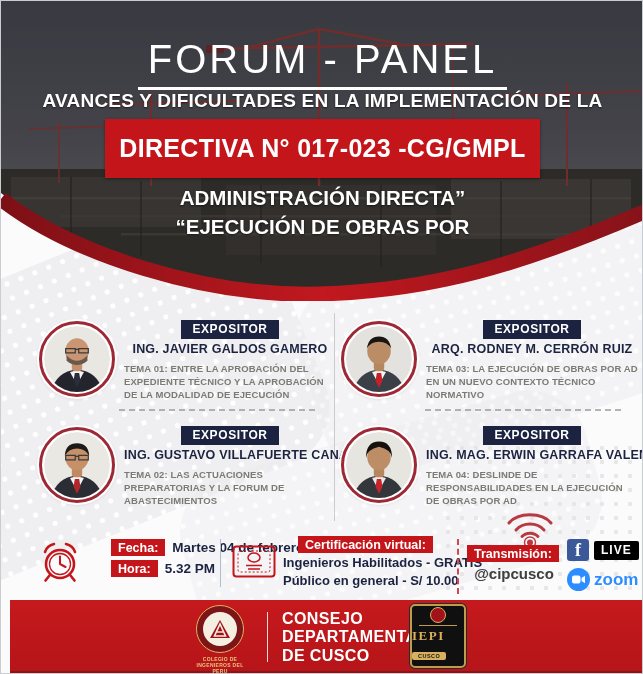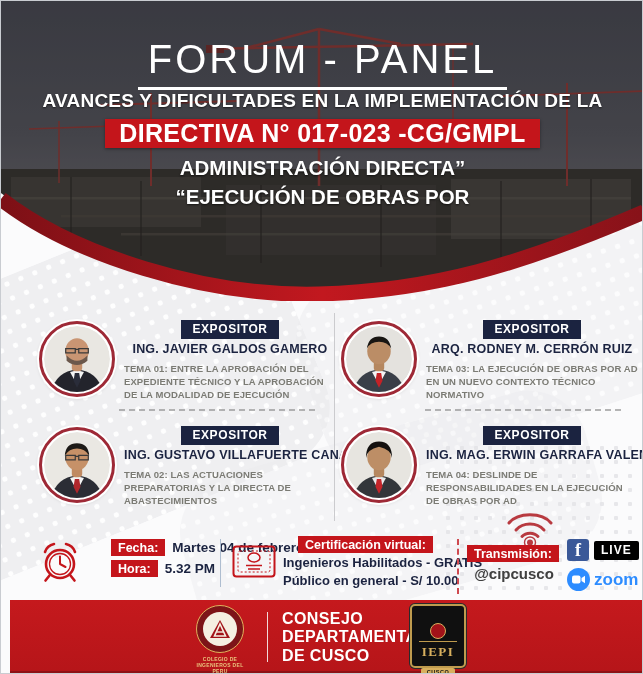--- a/index.html
+++ b/index.html
@@ -19,21 +19,21 @@
             background-size:14px 14px; opacity:.8; }
 
   
   .header-photo { position:absolute; left:0; top:0; width:643px; height:300px; }
   .header-text { position:absolute; left:0; top:0; width:643px; text-align:center; z-index:5; }
   .forum-title { display:inline-block; margin-top:36px; color:#ffffff; font-size:40px;
                  letter-spacing:3px; padding:0 10px 5px 10px; border-bottom:3px solid #ffffff; }
   .subtitle { margin-top:0; color:#ffffff; font-weight:bold; font-size:19px; letter-spacing:.2px;
               text-shadow:0 1px 2px rgba(0,0,0,.6); }
   .directive-box { display:inline-block; margin-top:7px; background:#c4151b; color:#ffffff;
-                   font-weight:bold; font-size:25px; padding:0 14px; letter-spacing:.3px;
+                   font-weight:bold; font-size:25px; padding:15px 14px; letter-spacing:.3px;
                    box-shadow:0 1px 3px rgba(0,0,0,.4); }
   .quote { margin-top:6px; color:#ffffff; font-weight:bold; font-size:20.5px; line-height:1.4;
            text-shadow:0 1px 2px rgba(0,0,0,.6); }
 
   
   .col-divider { position:absolute; left:333px; top:312px; width:1px; height:208px; background:#cbcbce; }
   .dash-sep { position:absolute; border-top:2px dashed #8f8f8f; opacity:.65; }
   .dash-sep.s1 { left:118px; top:408px; width:196px; }
   .dash-sep.s2 { left:424px; top:408px; width:196px; }
 
@@ -90,21 +90,21 @@
   .cip-logo { position:absolute; left:184px; top:5px; width:52px; text-align:center; }
   .cip-seal { width:48px; height:48px; margin:0 auto; border-radius:50%; background:#7d1418;
               border:1px solid #e0b25c; display:flex; align-items:center; justify-content:center; }
   .cip-inner { width:34px; height:34px; border-radius:50%; background:#f5efe2;
                display:flex; align-items:center; justify-content:center; }
   .cip-caption { margin-top:3px; color:#e9c27c; font-size:5px; font-weight:bold; letter-spacing:.3px; }
   .banner-vline { position:absolute; left:257px; top:12px; width:1px; height:50px; background:#f2d9d9; }
   .org-block { position:absolute; left:272px; top:10px; color:#ffffff; font-weight:bold;
                font-size:16px; line-height:1.15; letter-spacing:.4px; }
   .iepi { position:absolute; left:400px; top:4px; width:56px; height:64px; background:#101010;
-          border:2px solid #bf9b4e; border-radius:5px; text-align:center; padding-top:17px;
+          border:2px solid #bf9b4e; border-radius:5px; text-align:left; padding-top:1px;
           box-shadow:0 0 0 1px #2a2a2a; }
   .iepi-seal { width:16px; height:16px; border-radius:50%; background:#a21319; border:1.5px solid #d8b05e;
                margin:0 auto; }
   .iepi-line { width:38px; height:1px; background:#bf9b4e; margin:2px auto; }
   .iepi-word { color:#d8b05e; font-family:"Liberation Serif", serif; font-weight:bold;
                font-size:13px; letter-spacing:1.5px; }
   .iepi-sub { display:inline-block; margin-top:3px; background:#d8b05e; color:#141414;
               font-weight:bold; font-size:5.5px; padding:1px 6px; border-radius:2px; letter-spacing:.5px; }
 </style>
 </head>
@@ -232,21 +232,21 @@
         <rect x="32" y="38" width="12" height="14" rx="4" fill="#c08a62"></rect>
         <ellipse cx="38" cy="29" rx="13.5" ry="15" fill="#c69168"></ellipse>
         <path d="M24,27 Q25,13 38,13 Q51,13 52,27 Q47,19 38,19 Q29,19 24,27 Z" fill="#1d1a17"></path>
         <path d="M25,27 h11 v5 h-11 z M40,27 h11 v5 h-11 z" fill="none" stroke="#3a3a3a" stroke-width="1.4"></path>
         <line x1="36" y1="28" x2="40" y2="28" stroke="#3a3a3a" stroke-width="1.4"></line>
       </svg>
     </div>
     <div class="sp-text">
       <div class="sp-badge-wrap"><span class="badge">EXPOSITOR</span></div>
       <div class="sp-name">ING. GUSTAVO VILLAFUERTE CANAL</div>
-      <div class="sp-topic">TEMA 02: LAS ACTUACIONES PREPARATORIAS Y LA DIRECTA DE ABASTECIMIENTOS</div>
+      <div class="sp-topic">TEMA 02: LAS ACTUACIONES PREPARATORIAS Y LA FORUM DE ABASTECIMIENTOS</div>
     </div>
   </div>
 
   <div class="speaker sp4">
     <div class="avatar">
       <svg viewBox="0 0 76 76">
           <circle cx="38" cy="38" r="38" fill="#e7e5e0"></circle>
         <path d="M8,76 Q14,52 38,50 Q62,52 68,76 Z" fill="#33363a"></path>
         <path d="M30,53 L38,51 L46,53 L38,68 Z" fill="#e9e9ea"></path>
         <path d="M35.5,54 L40.5,54 L42,63 L38,71 L34,63 Z" fill="#c4252a"></path>

